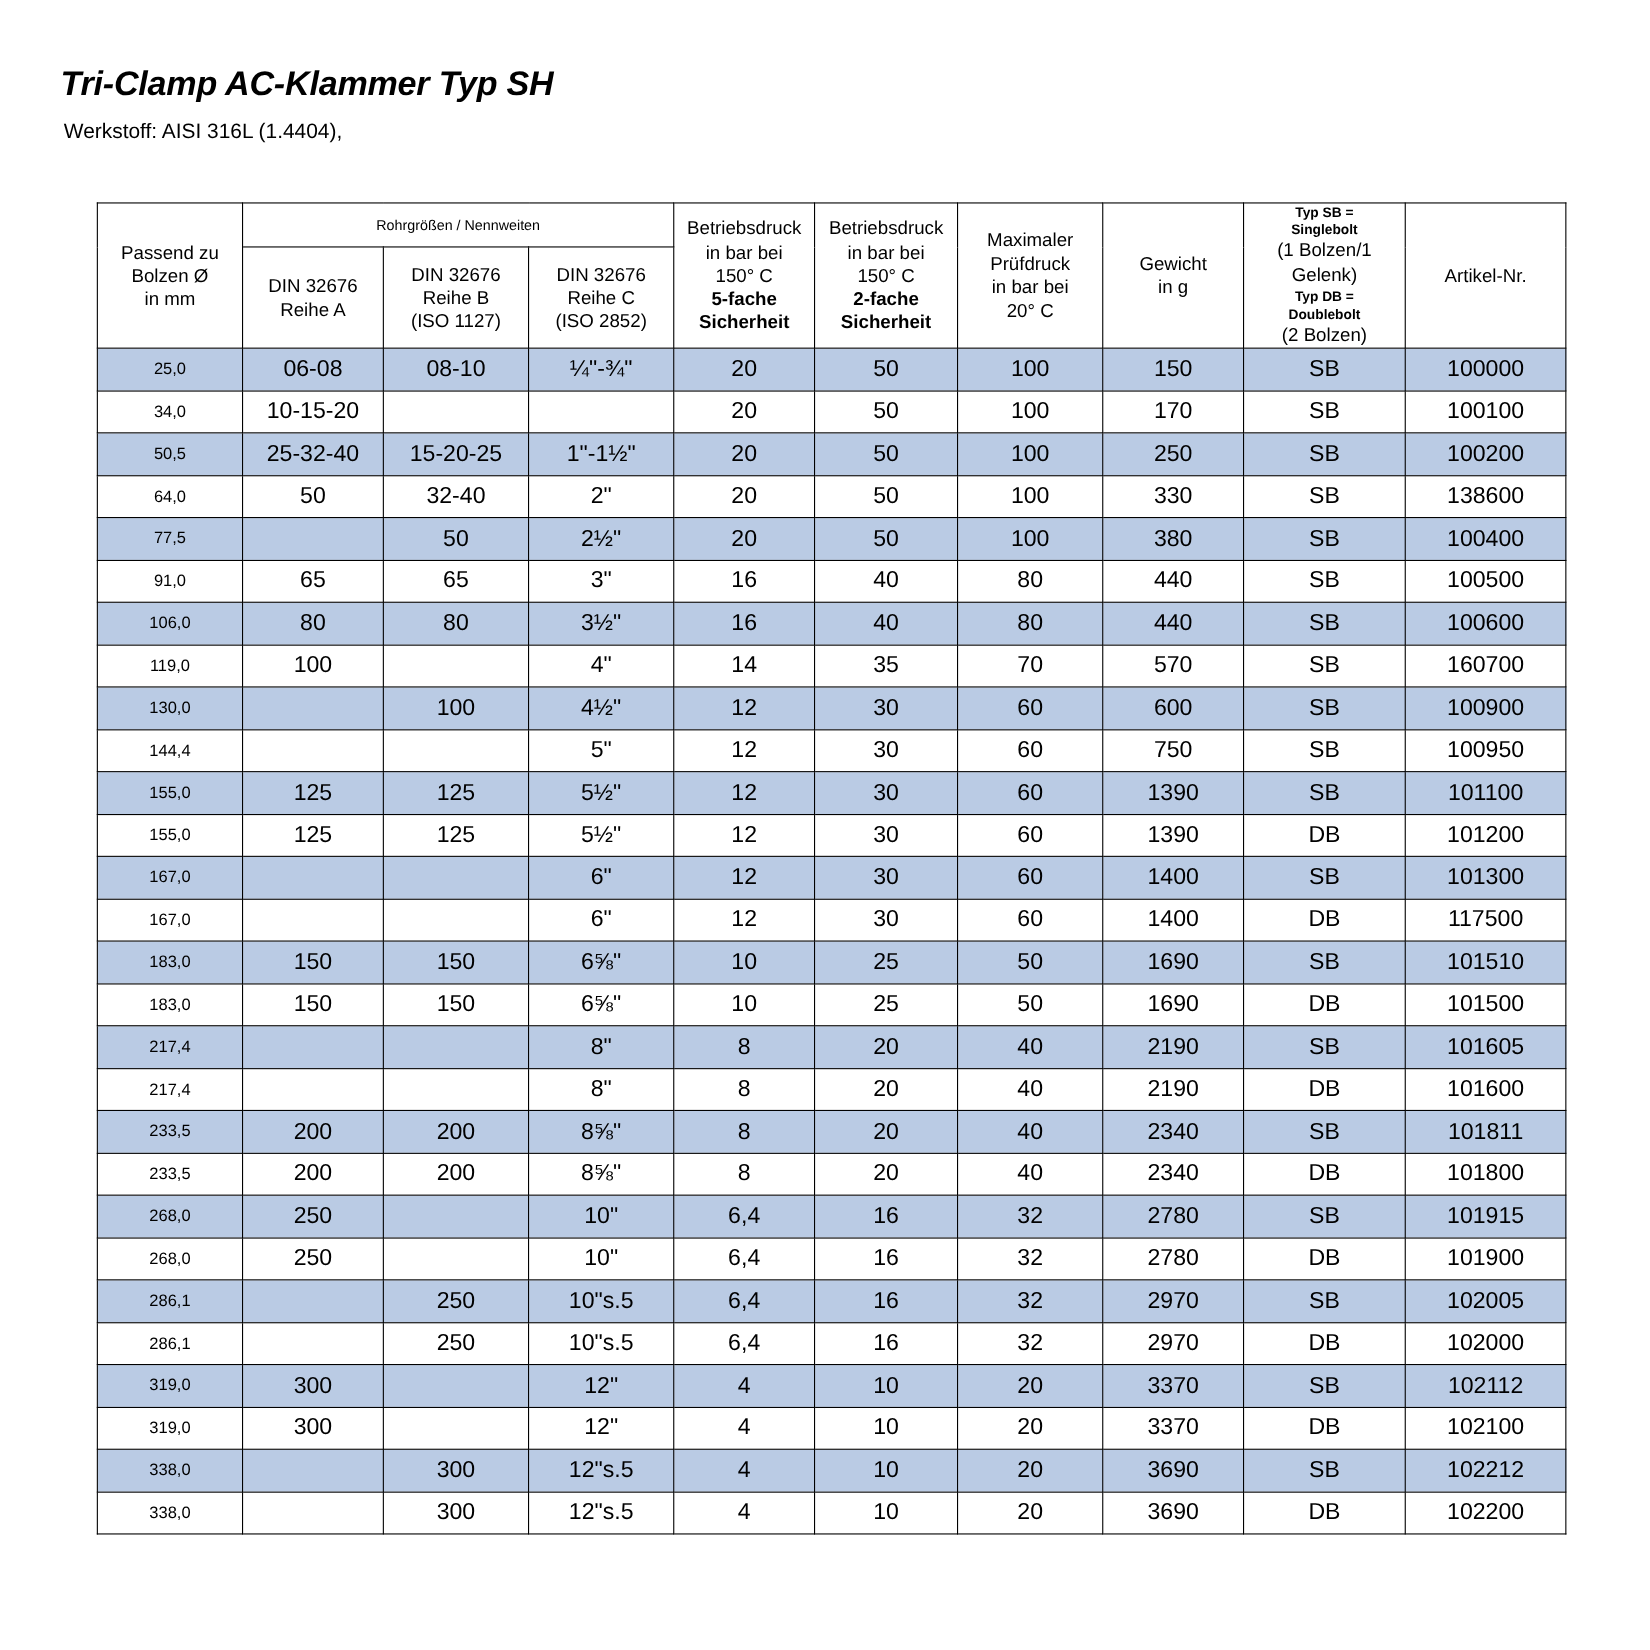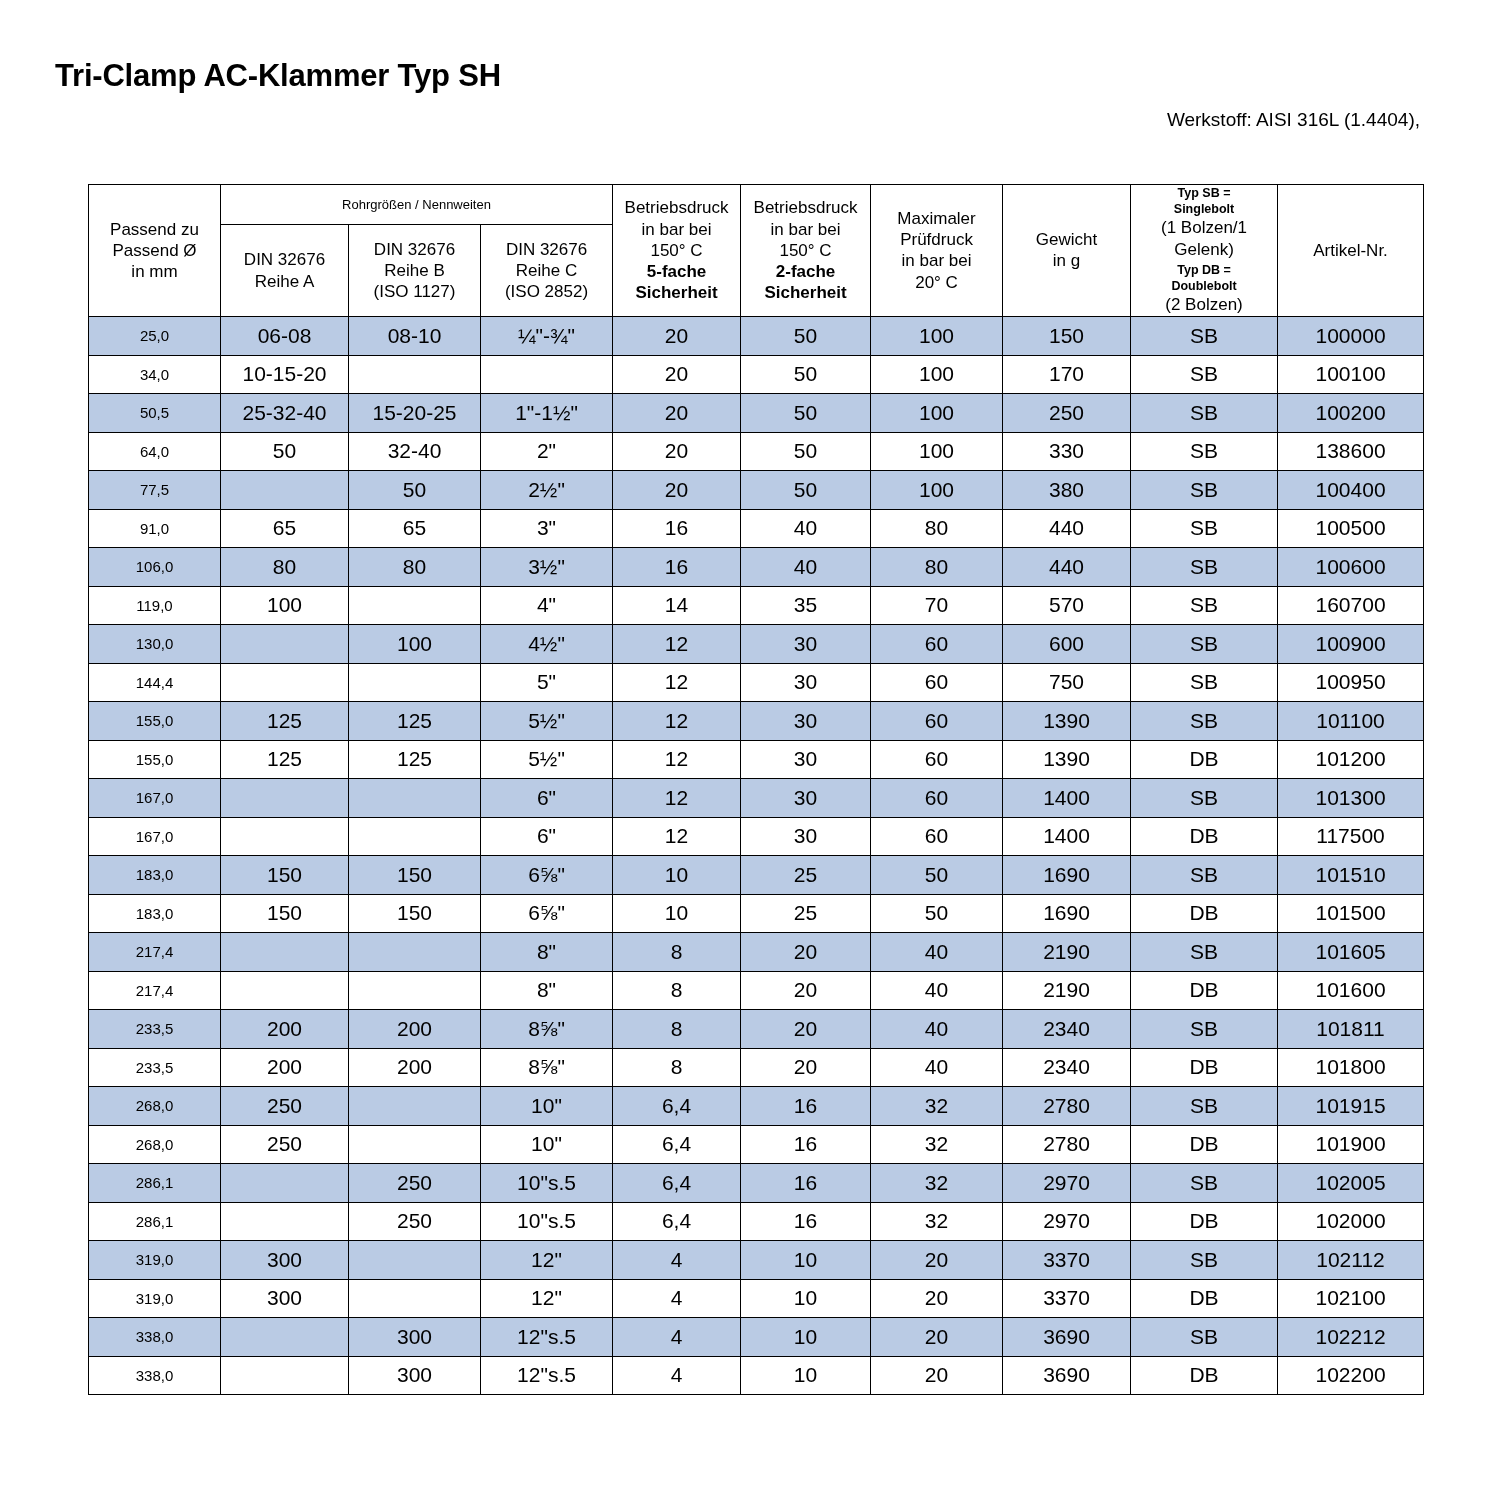--- a/index.html
+++ b/index.html
@@ -20,29 +20,29 @@
     height: 1500px;
     box-sizing: border-box;
     padding: 55px 80px 0 55px;
   }
   .title {
     font-size: 31px;
     font-weight: bold;
     line-height: 1.35;
     margin: 0;
     letter-spacing: -0.2px;
+    font-style: italic;
   }
   .title .line2 {
     display: block;
   }
   .subtitle {
     font-size: 19px;
     margin: 12px 0 0 3px;
     font-weight: normal;
-    text-align: right;
   }
   table.spec {
     border-collapse: collapse;
     margin: 53px 0 0 33px;
     width: 1335px;
     table-layout: fixed;
   }
   table.spec th, table.spec td {
     border: 1px solid #000000;
     text-align: center;
@@ -113,21 +113,21 @@
       <col class="col6">
         <col class="col7">
         <col class="col8">
         <col class="col9">
         <col class="col10">
     </colgroup>
     <thead>
       <tr>
         <th rowspan="2">
           <div>Passend zu</div>
-          <div>Passend Ø</div>
+          <div>Bolzen Ø</div>
           <div>in mm</div>
         </th>
         <th colspan="3" class="grouphead">Rohrgrößen / Nennweiten</th>
         <th rowspan="2">
           <div>Betriebsdruck</div>
           <div>in bar bei</div>
           <div>150° C</div>
           <div class="b">5-fache</div>
           <div class="b">Sicherheit</div>
         </th>

